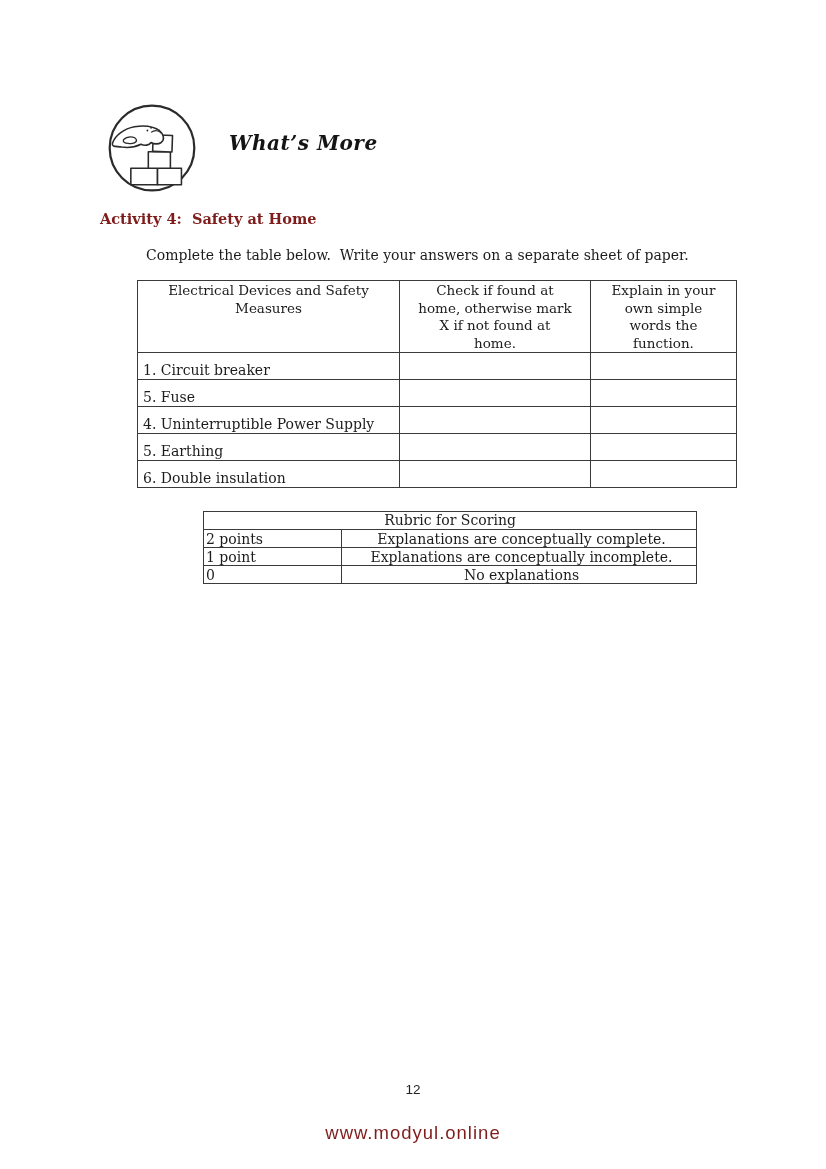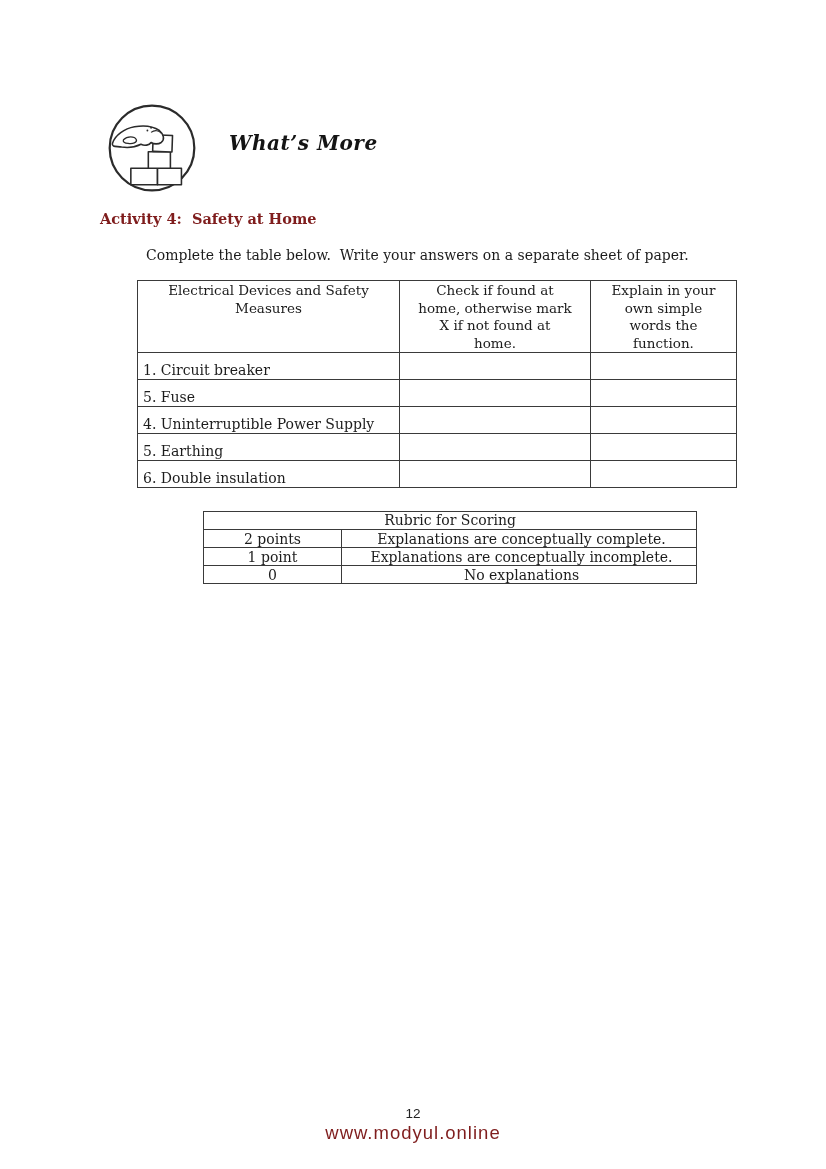--- a/index.html
+++ b/index.html
@@ -94,32 +94,31 @@
     height: 17px;
     line-height: 17px;
     padding: 0;
   }
   .rubric-table td {
     height: 17px;
     line-height: 16px;
     vertical-align: middle;
     white-space: nowrap;
   }
-  .rubric-table td.points-cell { text-align: center; padding: 0 2px; }
+  .rubric-table td.points-cell { padding: 0 2px; }
   .rubric-table td.desc-cell   { text-align: center; padding: 0 2px 0 7px; }
 
   .page-number {
     position: absolute;
     left: 0; right: 0;
     top: 1082px;
     text-align: center;
     font-family: "Liberation Sans", sans-serif;
     font-size: 13.5px;
     color: #222222;
-    margin-top: 24px;
   }
 
   .watermark {
     position: absolute;
     left: 0; right: 0;
     top: 1122px;
     text-align: center;
     font-family: "Liberation Sans", sans-serif;
     font-size: 18.5px;
     letter-spacing: 1px;

